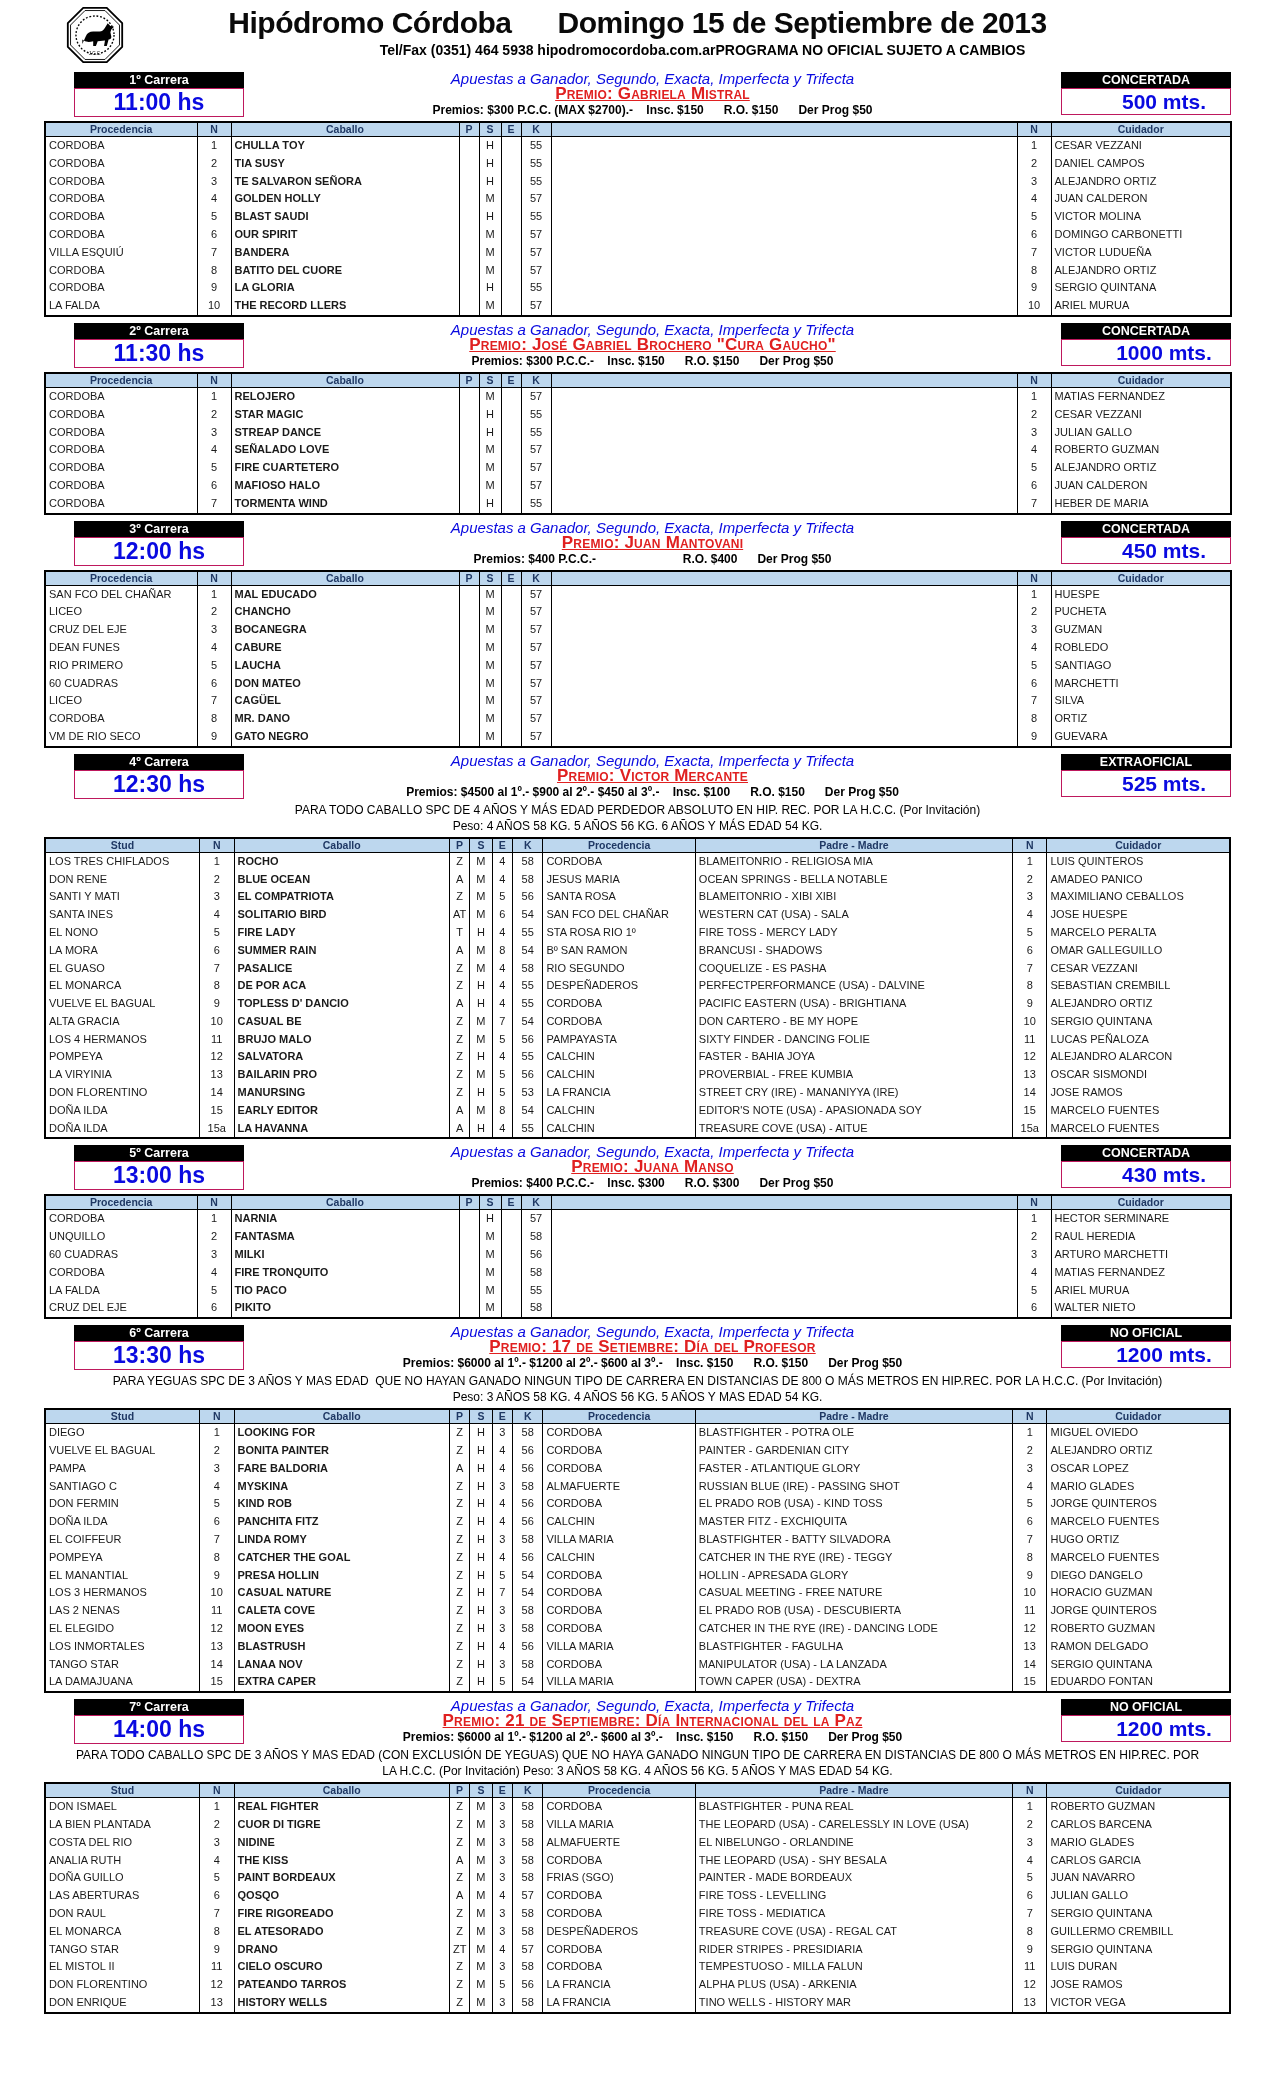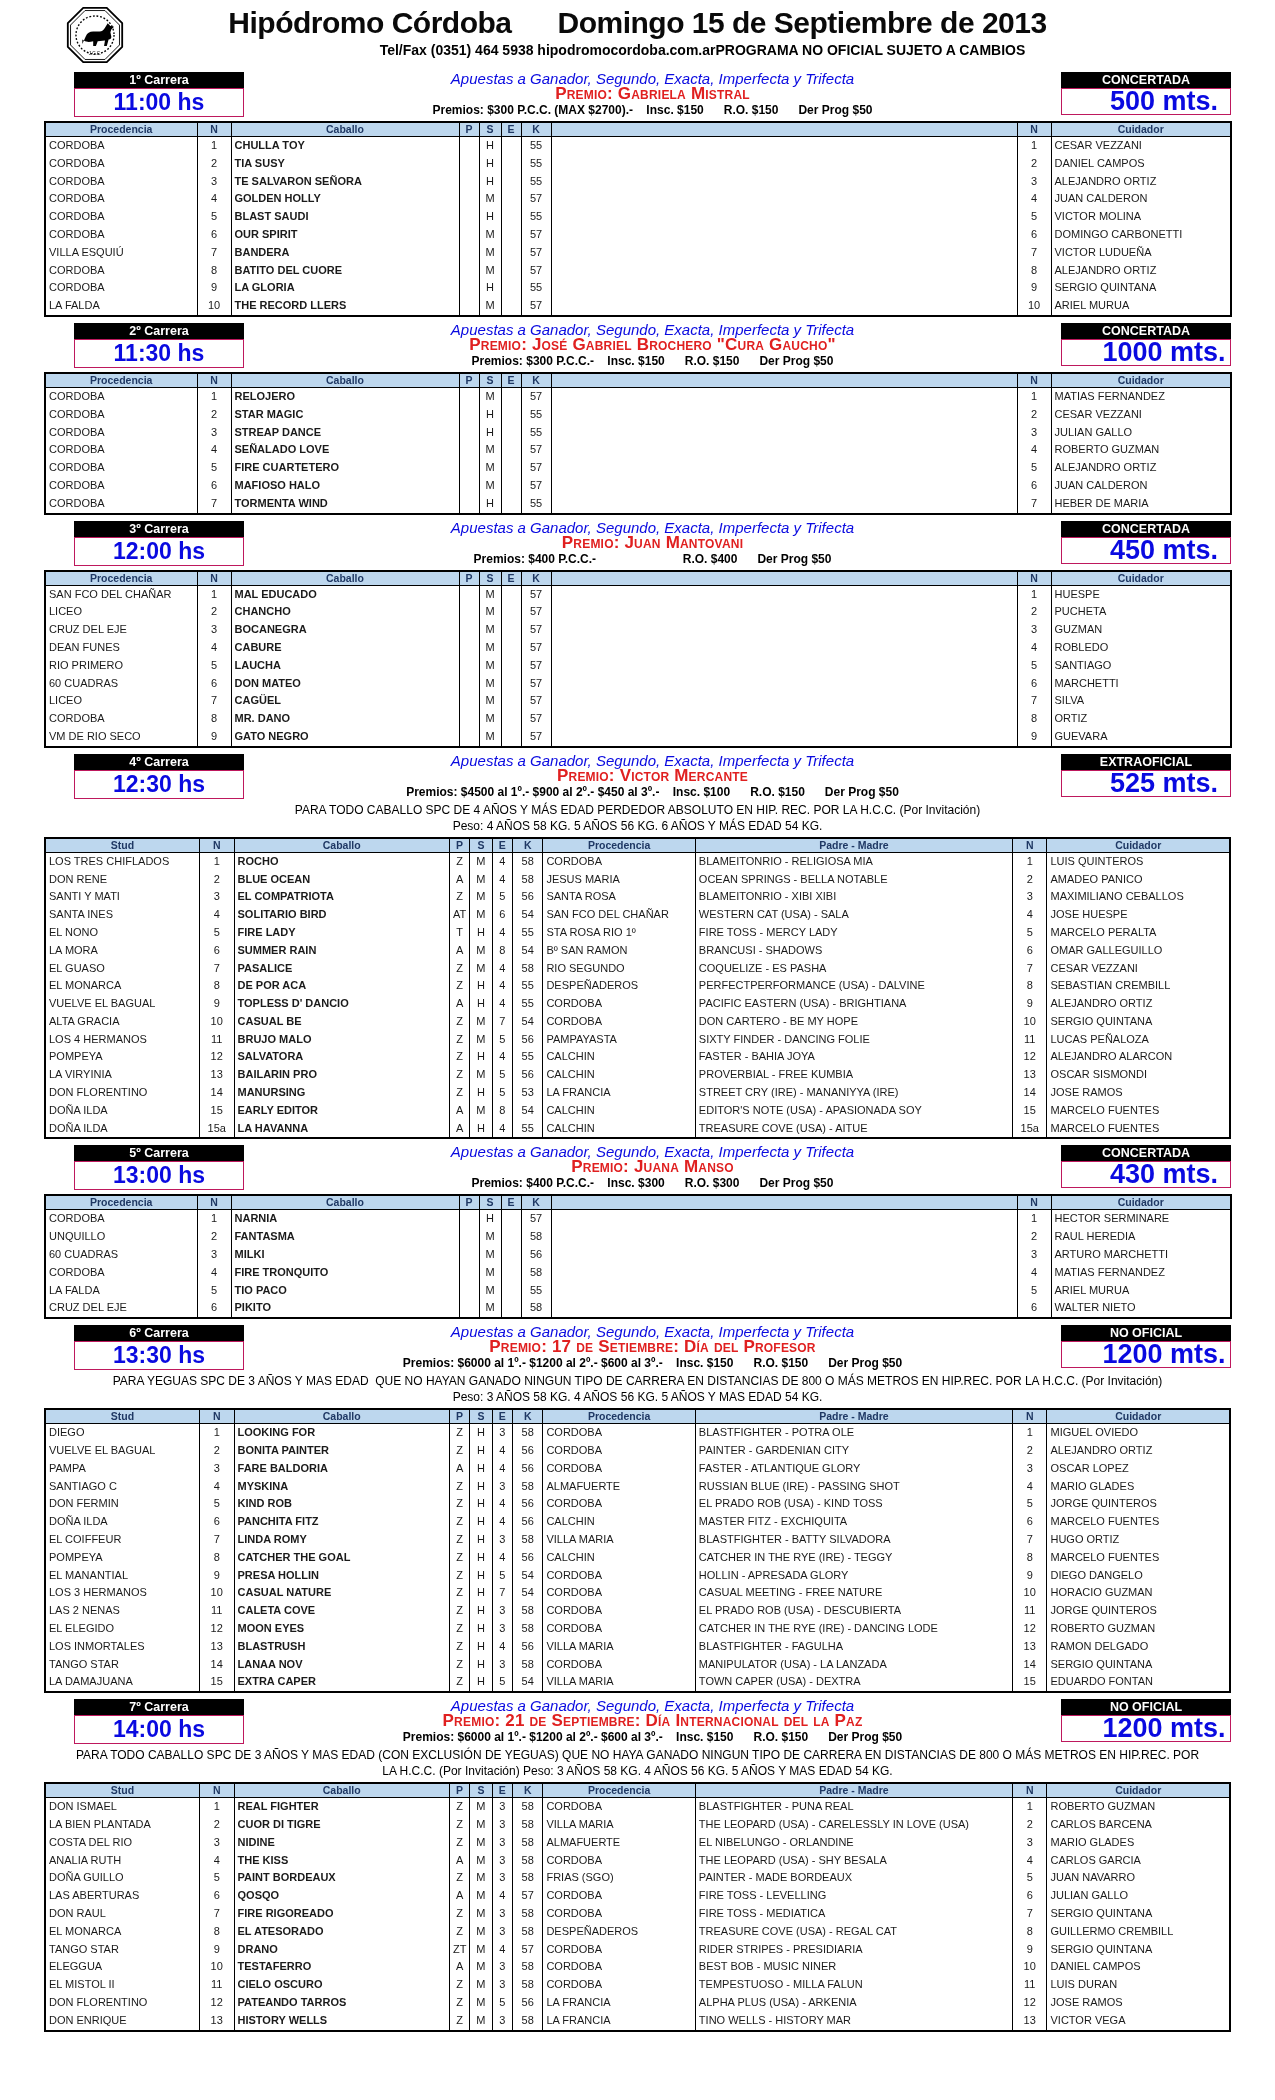--- a/index.html
+++ b/index.html
@@ -35,26 +35,26 @@
   .band-right{width:170px;flex:0 0 170px;}
   .race-label,.race-badge{
     background:#000;color:#fff;font-weight:bold;font-size:12.5px;
     text-align:center;padding:1px 0;line-height:14px;
   }
   .race-time,.race-dist{
     border:1px solid #be185d;background:#fff;color:var(--accent-blue);
     font-weight:bold;text-align:center;
   }
   .race-time{font-size:23px;line-height:27px;}
-  .race-dist{font-size:27px;line-height:25px;padding-left:36px;}
+  .race-dist{font-size:21px;line-height:25px;padding-left:36px;}
   .band-center{flex:1;text-align:center;padding:0 10px;}
   .bets{color:var(--accent-blue);font-style:italic;font-size:15px;line-height:13px;}
   .premio{
     color:var(--accent-red);font-weight:bold;font-variant:small-caps;
-    font-size:17px;line-height:18px;letter-spacing:0.2px;
+    font-size:17px;line-height:18px;letter-spacing:0.2px;text-decoration:underline;
   }
   .premios{font-weight:bold;font-size:12px;line-height:15px;white-space:pre;}
 
   .conds{text-align:center;font-size:12px;line-height:16px;padding-top:2px;}
   .conds:empty{display:none;}
   .cond-line{white-space:pre-wrap;}
 
   
   table.entries{
     width:100%;border-collapse:collapse;table-layout:fixed;margin-top:3px;
@@ -1353,33 +1353,20 @@
               <td class="tc">ZT</td>
               <td class="tc">M</td>
               <td class="tc">4</td>
               <td class="tc">57</td>
               <td class="tl">CORDOBA</td>
               <td class="tl">RIDER STRIPES - PRESIDIARIA</td>
               <td class="tc">9</td>
               <td class="tl">SERGIO QUINTANA</td>
             </tr>
             <tr>
-              <td class="tl">ELEGGUA</td>
-              <td class="tc">10</td>
-              <td class="tl horse">TESTAFERRO</td>
-              <td class="tc">A</td>
-              <td class="tc">M</td>
-              <td class="tc">3</td>
-              <td class="tc">58</td>
-              <td class="tl">CORDOBA</td>
-              <td class="tl">BEST BOB - MUSIC NINER</td>
-              <td class="tc">10</td>
-              <td class="tl">DANIEL CAMPOS</td>
-            </tr>
-            <tr>
               <td class="tl">EL MISTOL II</td>
               <td class="tc">11</td>
               <td class="tl horse">CIELO OSCURO</td>
               <td class="tc">Z</td>
               <td class="tc">M</td>
               <td class="tc">3</td>
               <td class="tc">58</td>
               <td class="tl">CORDOBA</td>
               <td class="tl">TEMPESTUOSO - MILLA FALUN</td>
               <td class="tc">11</td>

